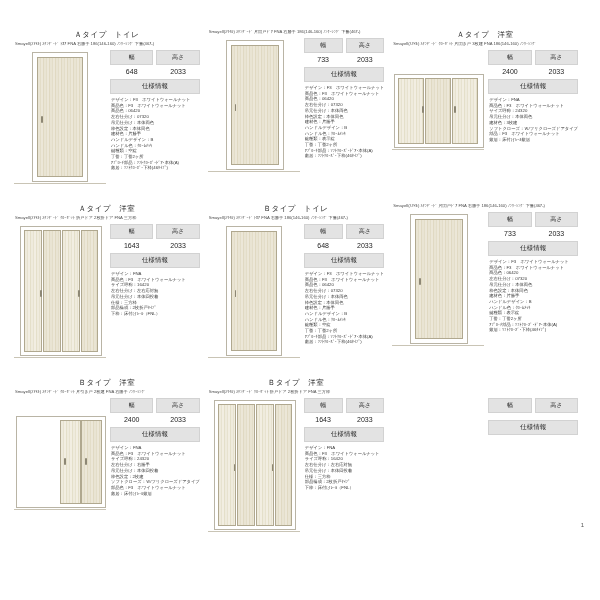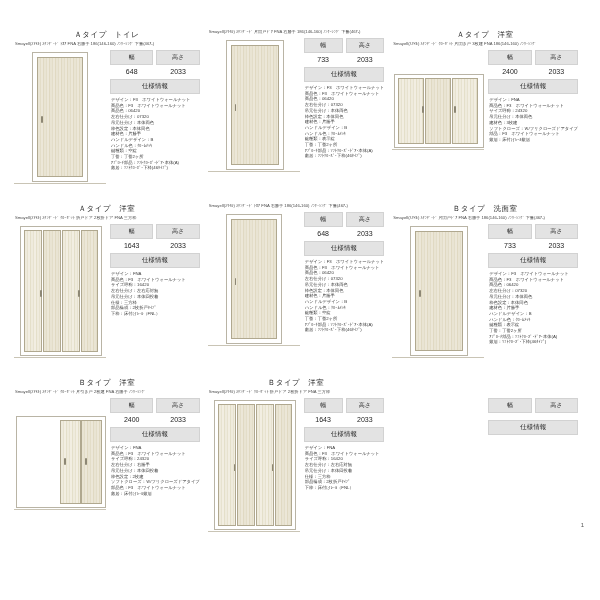--- a/index.html
+++ b/index.html
@@ -303,20 +303,21 @@
             <div>吊元仕分け：本体回投着</div>
               <div>仕様：三方枠</div>
             <div>部品構成：2枚折戸ﾀｲﾌﾟ</div>
               <div>下枠：床付けﾚｰﾙ（FNL）</div>
           </div>
         </div>
       </div>
     </div>
 
     <div class="cell">
+      <div class="cell-title">Ｂタイプ　トイレ</div>
       <div class="cell-sub">Smayell(ｽﾏｲﾙ) ｽﾀﾝﾀﾞｰﾄﾞ ﾄｶｱ FNA 右勝手 186(146-160) ﾉﾝｹｰｼﾝｸﾞ 下틀(46ｱ-)</div>
       <div class="cell-body">
         <div class="art">
           <div class="frame" style="left:18px;top:2px;width:56px;height:130px;"></div>
           <div class="panel" style="left:23px;top:7px;width:46px;height:120px;"></div>
           <div class="handle" style="left:27px;top:66px;"></div>
           <div class="floorline" style="top:133px;"></div>
         </div>
         <div class="spec">
           <div class="spec-head">
@@ -341,21 +342,20 @@
               <div>鍵種類：空錠</div>
             <div>丁番：丁番2ヶ所</div>
               <div>ｱﾌﾟﾛｰﾁ部品：ｿﾌﾄｸﾛｰｽﾞ･ﾄﾞｱ･本体(A)</div>
             <div>敷居：ｿﾌﾄｸﾛｰｽﾞ･下枠(46ﾀｲﾌﾟ)</div>
           </div>
         </div>
       </div>
     </div>
 
     <div class="cell">
-      <div class="cell-title">Ｂタイプ　洗面室</div>
       <div class="cell-sub">Smayell(ｽﾏｲﾙ) ｽﾀﾝﾀﾞｰﾄﾞ 片開戸ﾄﾞｱ FNA 右勝手 186(146-160) ﾉﾝｹｰｼﾝｸﾞ 下틀(46ｱ-)</div>
       <div class="cell-body">
         <div class="art">
           <div class="frame" style="left:18px;top:2px;width:58px;height:130px;"></div>
           <div class="panel" style="left:23px;top:7px;width:48px;height:120px;"></div>
           <div class="handle" style="left:27px;top:66px;"></div>
           <div class="floorline" style="top:133px;"></div>
         </div>
         <div class="spec">
           <div class="spec-head">

